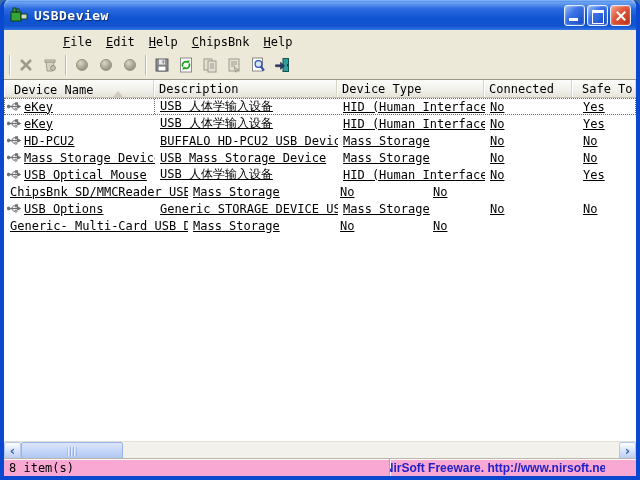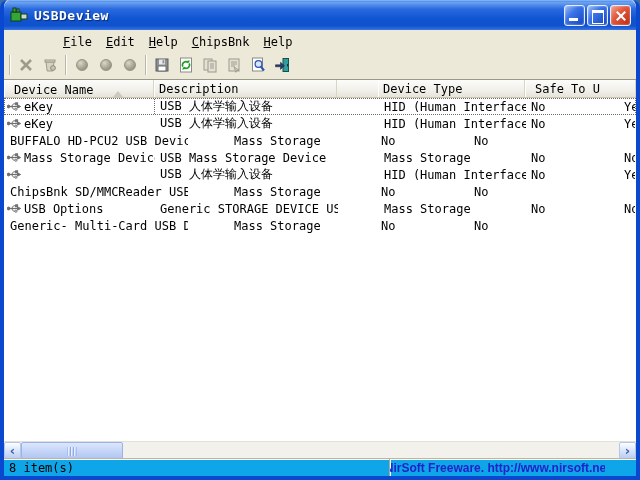--- a/index.html
+++ b/index.html
@@ -58,29 +58,29 @@
            border-right:1px solid #D8D5C3; box-shadow:inset 1px 0 0 #fff;
            white-space:nowrap; overflow:hidden; }
   .hcell.c0 { padding-left:10px;align-items:flex-end; }
   .sort-asc { width:0; height:0; margin-left:20px;
               border-left:5px solid transparent; border-right:5px solid transparent;
               border-bottom:6px solid #CDCaBB; }
   .lv-body { flex:1 1 auto; background:#fff; overflow:hidden; }
   .lv-row { height:17px; display:flex; align-items:center; font-size:12px;
             border:1px solid transparent; }
   .lv-row.focused { border:1px dotted #6a6a6a; }
-  .cell { white-space:nowrap; overflow:hidden; padding-left:5px; }
+  .cell { white-space:nowrap; overflow:hidden; padding-left:5px;text-decoration:underline; }
   .cell.c-name { display:flex; align-items:center; padding-left:2px; }
   .lv-row.focused .c-name { border-right:1px dotted #6a6a6a; height:100%; }
   .row-icon { margin-right:3px; flex:0 0 auto; }
 
   
   .c0,.c-name { width:150px; flex:0 0 150px; }
   .c1,.c-desc { width:183px; flex:0 0 183px; }
-  .c2,.c-type { width:147px; flex:0 0 147px;margin-left:41px; }
+  .c2,.c-type { width:147px; flex:0 0 147px; }
   .c3,.c-conn { width:88px;  flex:0 0 88px; }
   .c4,.c-safe { flex:1 1 auto; padding-left:10px; }
 
   
   .hscroll { height:17px; flex:0 0 17px; display:flex; background:#F2F1EB;
              border-top:1px solid #E3E1D6; }
   .sbtn { width:17px; height:17px; flex:0 0 17px; display:flex; align-items:center;
           justify-content:center; border:1px solid #B3C6EC; border-radius:2px;
           background:linear-gradient(180deg,#FDFEFF,#D3E0F9 60%,#BACDF3);
           color:#3A5FA8; font-size:13px; font-weight:bold;
@@ -89,21 +89,21 @@
             background:linear-gradient(180deg,#DCE7FC,#C2D3F7 60%,#B0C6F2);
             position:relative; }
   .sthumb::after { content:""; position:absolute; left:50%; top:4px; width:9px; height:9px;
             transform:translateX(-50%);
             background:repeating-linear-gradient(90deg,#8FA9E4 0 1px,#E8EFFC 1px 2px,transparent 2px 3px); }
   .strack { flex:1 1 auto; }
   .sbtn.right { margin-left:auto; }
 
   
   .statusbar { height:18px; flex:0 0 18px; display:flex; align-items:stretch;
-               background:#0ea5e9; border-top:1px solid #B9B6A8;
+               background:#f9a8d4; border-top:1px solid #B9B6A8;
                box-shadow:inset 0 1px 0 #FBFAF6; font-size:12px;gap:48px; }
   .spanel { display:flex; align-items:center; padding:0 5px; white-space:nowrap; overflow:hidden; }
   .spanel + .spanel { border-left:1px solid #ACA899; box-shadow:inset 1px 0 0 #fff; }
   .sp-items { flex:0 0 337px; }
   .sp-link  { flex:0 0 216px; justify-content:center;
               font-family:"Liberation Sans","DejaVu Sans",sans-serif;
               font-weight:bold; color:#2222C8; font-size:12px; }
   .sp-right { flex:1 1 auto; }
   .grip { width:13px; height:13px; align-self:flex-end; margin:0 1px 1px 0; position:relative; }
   .grip i { position:absolute; width:2px; height:2px; background:#9D9A8B; box-shadow:1px 1px 0 #fff; }
@@ -216,20 +216,23 @@
       <div class="hcell c0">
         <span>Device Name</span>
         <span class="sort-asc"></span>
       </div>
       <div class="hcell c1">
           <span>Description</span>
         </div>
       <div class="hcell c2">
           <span>Device Type</span>
         </div>
+      <div class="hcell c3">
+          <span>Connected</span>
+        </div>
       <div class="hcell c4">
           <span>Safe To U</span>
         </div>
     </div>
     <div class="lv-body">
   <div class="lv-row focused">
     <div class="cell c-name">
       <svg class="row-icon" width="14" height="13" viewBox="0 0 14 13">
         <g stroke="#6F6F6F" fill="#6F6F6F">
           <circle cx="1.6" cy="6.5" r="1.4"></circle>
@@ -264,20 +267,34 @@
       </svg>
       <span>eKey</span>
     </div>
     <div class="cell c-desc">USB 人体学输入设备</div>
     <div class="cell c-type">HID (Human Interface...</div>
     <div class="cell c-conn">No</div>
     <div class="cell c-safe">Yes</div>
   </div>
 
   <div class="lv-row">
+    <div class="cell c-name">
+      <svg class="row-icon" width="14" height="13" viewBox="0 0 14 13">
+        <g stroke="#6F6F6F" fill="#6F6F6F">
+          <circle cx="1.6" cy="6.5" r="1.4"></circle>
+          <path d="M1.6 6.5 H 11" stroke-width="1.2" fill="none"></path>
+          <path d="M4.5 6.5 L6.5 3.8 H8.6" stroke-width="1" fill="none"></path>
+          <rect x="8.6" y="2.8" width="2" height="2"></rect>
+          <path d="M4.5 6.5 L6.5 9.2 H7.8" stroke-width="1" fill="none"></path>
+          <circle cx="8.9" cy="9.2" r="1.1" fill="none"></circle>
+          <path d="M10.6 4.9 L13.6 6.5 L10.6 8.1 z"></path>
+        </g>
+      </svg>
+      <span>HD-PCU2</span>
+    </div>
     <div class="cell c-desc">BUFFALO HD-PCU2 USB Device</div>
     <div class="cell c-type">Mass Storage</div>
     <div class="cell c-conn">No</div>
     <div class="cell c-safe">No</div>
   </div>
 
   <div class="lv-row">
     <div class="cell c-name">
       <svg class="row-icon" width="14" height="13" viewBox="0 0 14 13">
         <g stroke="#6F6F6F" fill="#6F6F6F">
@@ -304,20 +321,21 @@
         <g stroke="#6F6F6F" fill="#6F6F6F">
           <circle cx="1.6" cy="6.5" r="1.4"></circle>
           <path d="M1.6 6.5 H 11" stroke-width="1.2" fill="none"></path>
           <path d="M4.5 6.5 L6.5 3.8 H8.6" stroke-width="1" fill="none"></path>
           <rect x="8.6" y="2.8" width="2" height="2"></rect>
           <path d="M4.5 6.5 L6.5 9.2 H7.8" stroke-width="1" fill="none"></path>
           <circle cx="8.9" cy="9.2" r="1.1" fill="none"></circle>
           <path d="M10.6 4.9 L13.6 6.5 L10.6 8.1 z"></path>
         </g>
       </svg>
+      <span>USB Optical Mouse</span>
     </div>
     <div class="cell c-desc">USB 人体学输入设备</div>
     <div class="cell c-type">HID (Human Interface...</div>
     <div class="cell c-conn">No</div>
     <div class="cell c-safe">Yes</div>
   </div>
 
   <div class="lv-row">
     <div class="cell c-desc">ChipsBnk SD/MMCReader USB...</div>
     <div class="cell c-type">Mass Storage</div>

